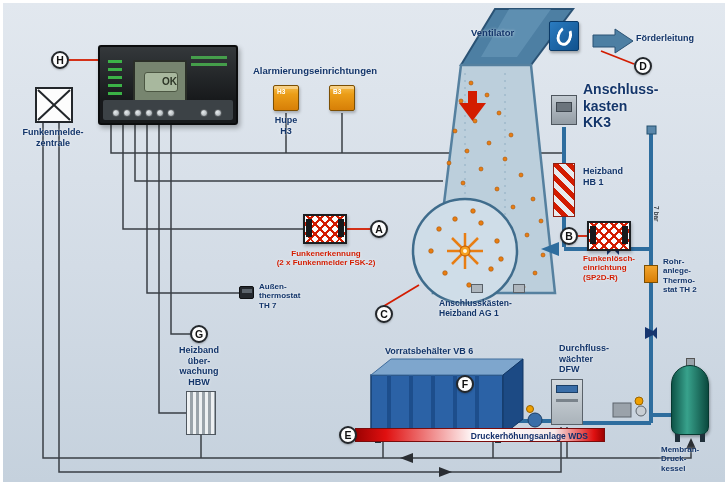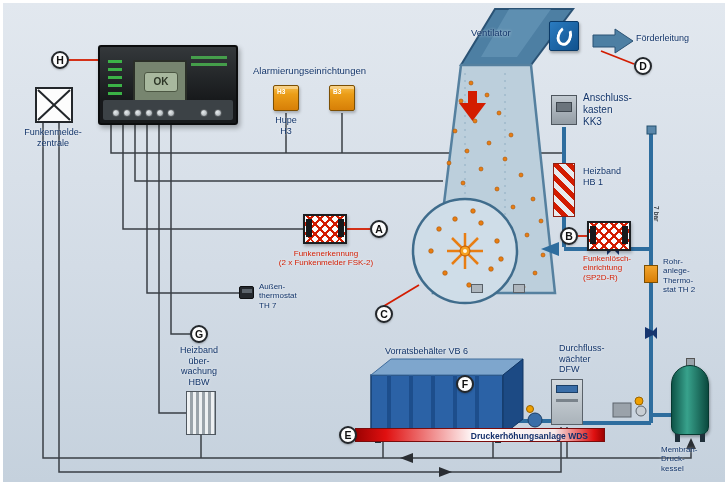--- a/index.html
+++ b/index.html
@@ -2,38 +2,38 @@
 <html><head>
 <meta charset="utf-8">
 <style>
   *{margin:0;padding:0;box-sizing:border-box}
   html,body{background:#9aa4ae}
   body{font-family:"Liberation Sans",sans-serif}
   #stage{position:relative;width:728px;height:485px;border:3px solid #fff;overflow:hidden;
          background:linear-gradient(180deg,#e2e8ef 0%,#d3dce6 55%,#c5d1dd 100%)}
   #lines{position:absolute;left:0;top:0}
 
-  .lbl{position:absolute;color:#14366b;font-weight:normal;font-size:9px;line-height:1.18;
+  .lbl{position:absolute;color:#14366b;font-weight:bold;font-size:9px;line-height:1.18;
        white-space:pre-line;text-shadow:0 0 3px rgba(255,255,255,.8)}
   .lbl.red{color:#d31c00}
   .lbl.ctr{text-align:center}
   .lbl.s8{font-size:8px}
 
   .marker{position:absolute;width:18px;height:18px;border-radius:50%;background:#fdfdfd;
           border:2px solid #23272b;color:#111;font-weight:bold;font-size:10.5px;
           display:flex;align-items:center;justify-content:center;box-shadow:0 1px 2px rgba(0,0,0,.25)}
 
   .panel{position:absolute;left:95px;top:42px;width:140px;height:80px;border-radius:3px;
          background:linear-gradient(180deg,#34383b,#17191b 70%);border:2px solid #0b0c0d;
          box-shadow:2px 3px 5px rgba(0,0,0,.3)}
   .pstrip{position:absolute;left:3px;bottom:3px;width:130px;height:20px;background:#3c4246;border-radius:2px}
   .pscreen{position:absolute;left:33px;top:13px;width:54px;height:42px;background:#77856f;
            border:2px solid #2b2f28;border-radius:2px}
   .ok{position:absolute;left:9px;top:10px;width:34px;height:20px;background:#a8b89e;border:1px solid #4c5743;
-      border-radius:3px;color:#2c3526;font-size:10px;font-weight:bold;text-align:center;line-height:18px}
+      border-radius:3px;color:#2c3526;font-size:10px;font-weight:bold;text-align:right;line-height:18px}
   .leds{position:absolute;left:8px;top:13px;width:14px;height:44px;
         background:repeating-linear-gradient(180deg,#3ec24a 0 3px,transparent 3px 8px);opacity:.9}
   .gtxt{position:absolute;right:9px;top:9px;width:36px;height:11px;
         background:repeating-linear-gradient(180deg,#49b14f 0 3px,transparent 3px 7px);opacity:.85}
   .pbtn{position:absolute;width:8px;height:8px;border-radius:50%;border:1px solid #55595c;
         background:radial-gradient(circle at 35% 35%,#e8ecee,#9aa1a6)}
 
   .fmz{position:absolute;left:32px;top:84px;width:38px;height:36px;background:#fdfdfd;border:2px solid #23272b}
 
   .obox{position:absolute;width:26px;height:26px;border:1px solid #7c4f03;border-radius:2px;
@@ -302,35 +302,37 @@
   <div class="marker" style="left:453px;top:372px">F</div>
   <div class="marker" style="left:187px;top:322px">G</div>
 
   <div class="lbl" style="left:250px;top:62px;width:160px;font-size:9.5px">Alarmierungseinrichtungen</div>
   <div class="lbl ctr" style="left:0px;top:124px;width:100px">Funkenmelde-
 zentrale</div>
   <div class="lbl ctr" style="left:258px;top:112px;width:50px">Hupe
 H3</div>
   <div class="lbl" style="left:468px;top:24px;font-size:9.5px">Ventilator</div>
   <div class="lbl" style="left:633px;top:30px;width:72px">Förderleitung</div>
-  <div class="lbl s8" style="left:580px;top:89px;width:64px;font-size:10px">Anschluss-
+  <div class="lbl s8" style="left:580px;top:78px;width:64px;font-size:14px">Anschluss-
 kasten
 KK3</div>
   <div class="lbl" style="left:580px;top:163px;width:60px">Heizband
 HB 1</div>
   <div class="lbl red ctr s8" style="left:258px;top:246px;width:130px">Funkenerkennung
 (2 x Funkenmelder FSK-2)</div>
   <div class="lbl red s8" style="left:580px;top:251px;width:72px">Funkenlösch-
 einrichtung
 (SP2D-R)</div>
   <div class="lbl s8" style="left:660px;top:254px;width:62px">Rohr-
 anlege-
 Thermo-
 stat TH 2</div>
   <div class="v7">7 bar</div>
+  <div class="lbl s8" style="left:436px;top:295px;width:112px;font-size:8.5px">Anschlusskästen-
+Heizband AG 1</div>
   <div class="lbl s8" style="left:256px;top:279px;width:64px">Außen-
 thermostat
 TH 7</div>
   <div class="lbl ctr" style="left:168px;top:342px;width:56px">Heizband
 über-
 wachung
 HBW</div>
   <div class="lbl" style="left:382px;top:343px;width:130px">Vorratsbehälter VB 6</div>
   <div class="lbl s8" style="left:658px;top:442px;width:64px">Membran-
 Druck-

